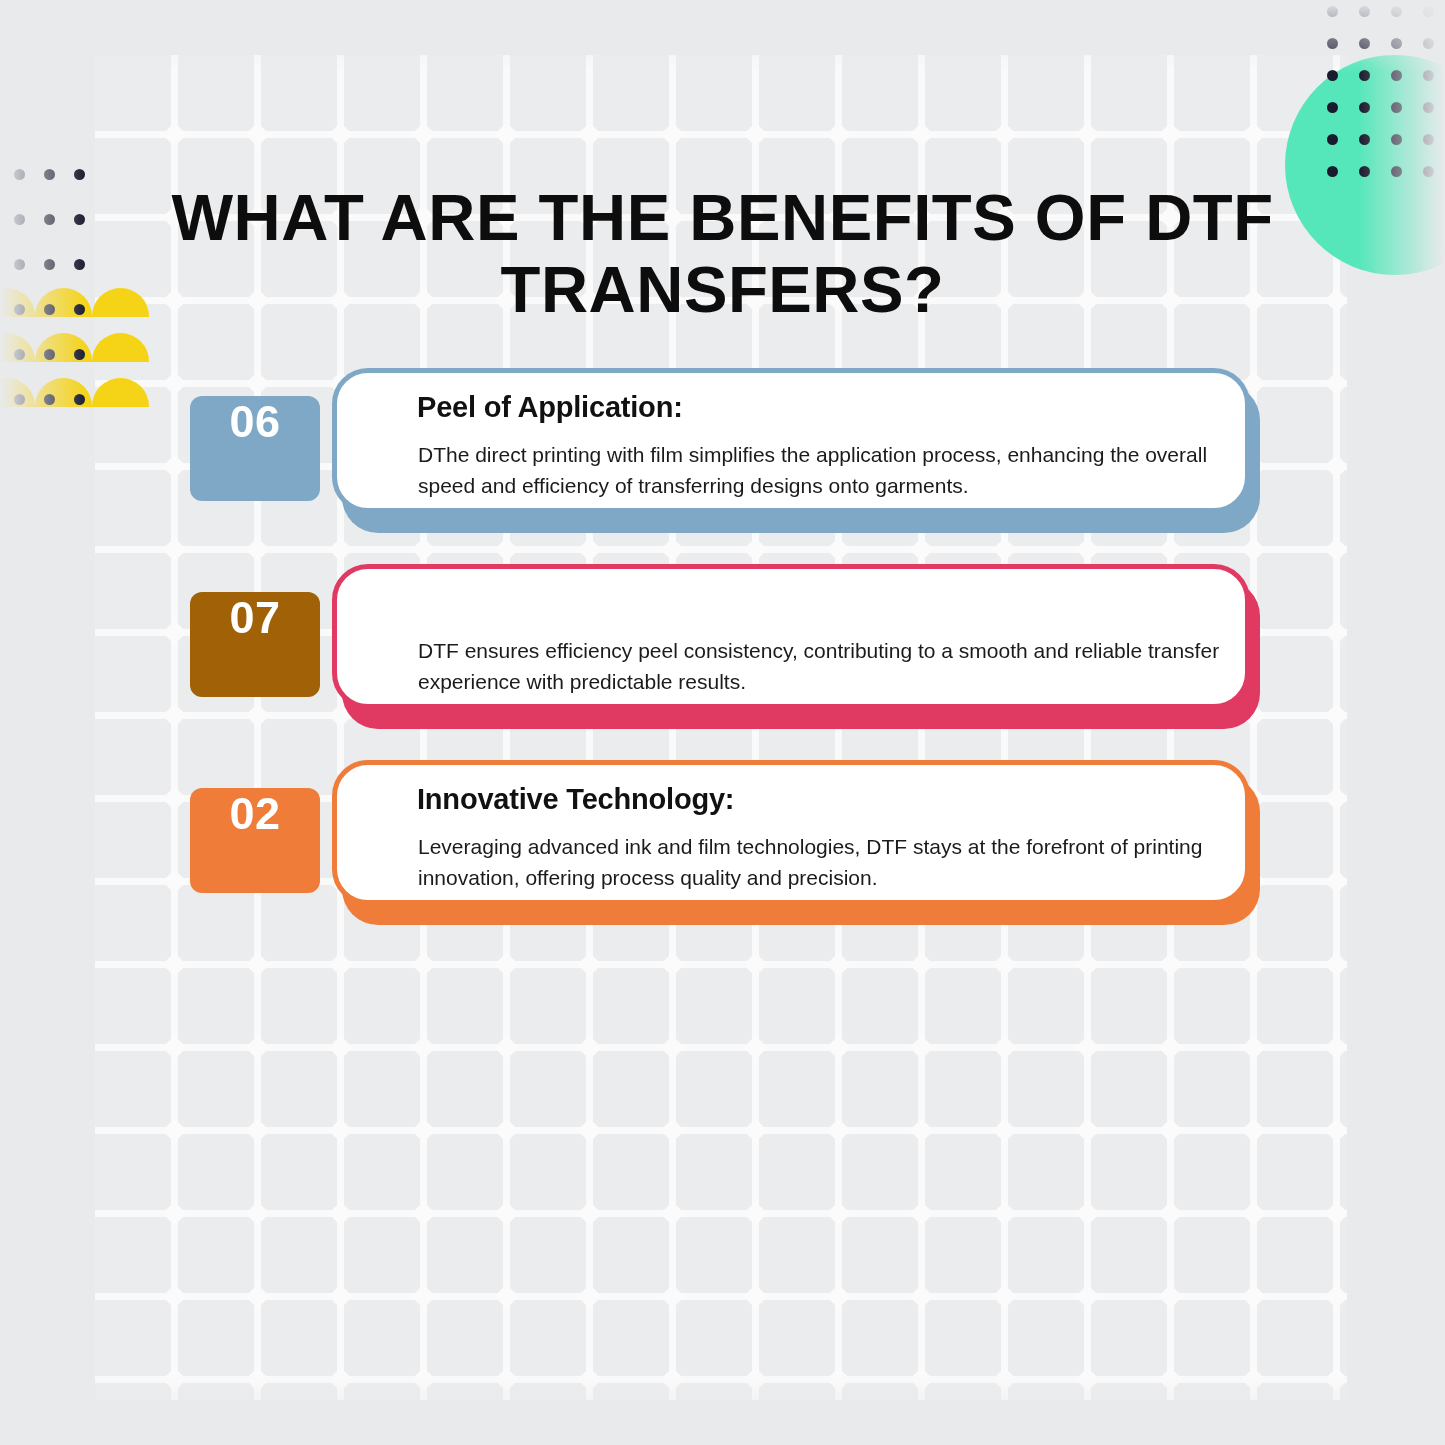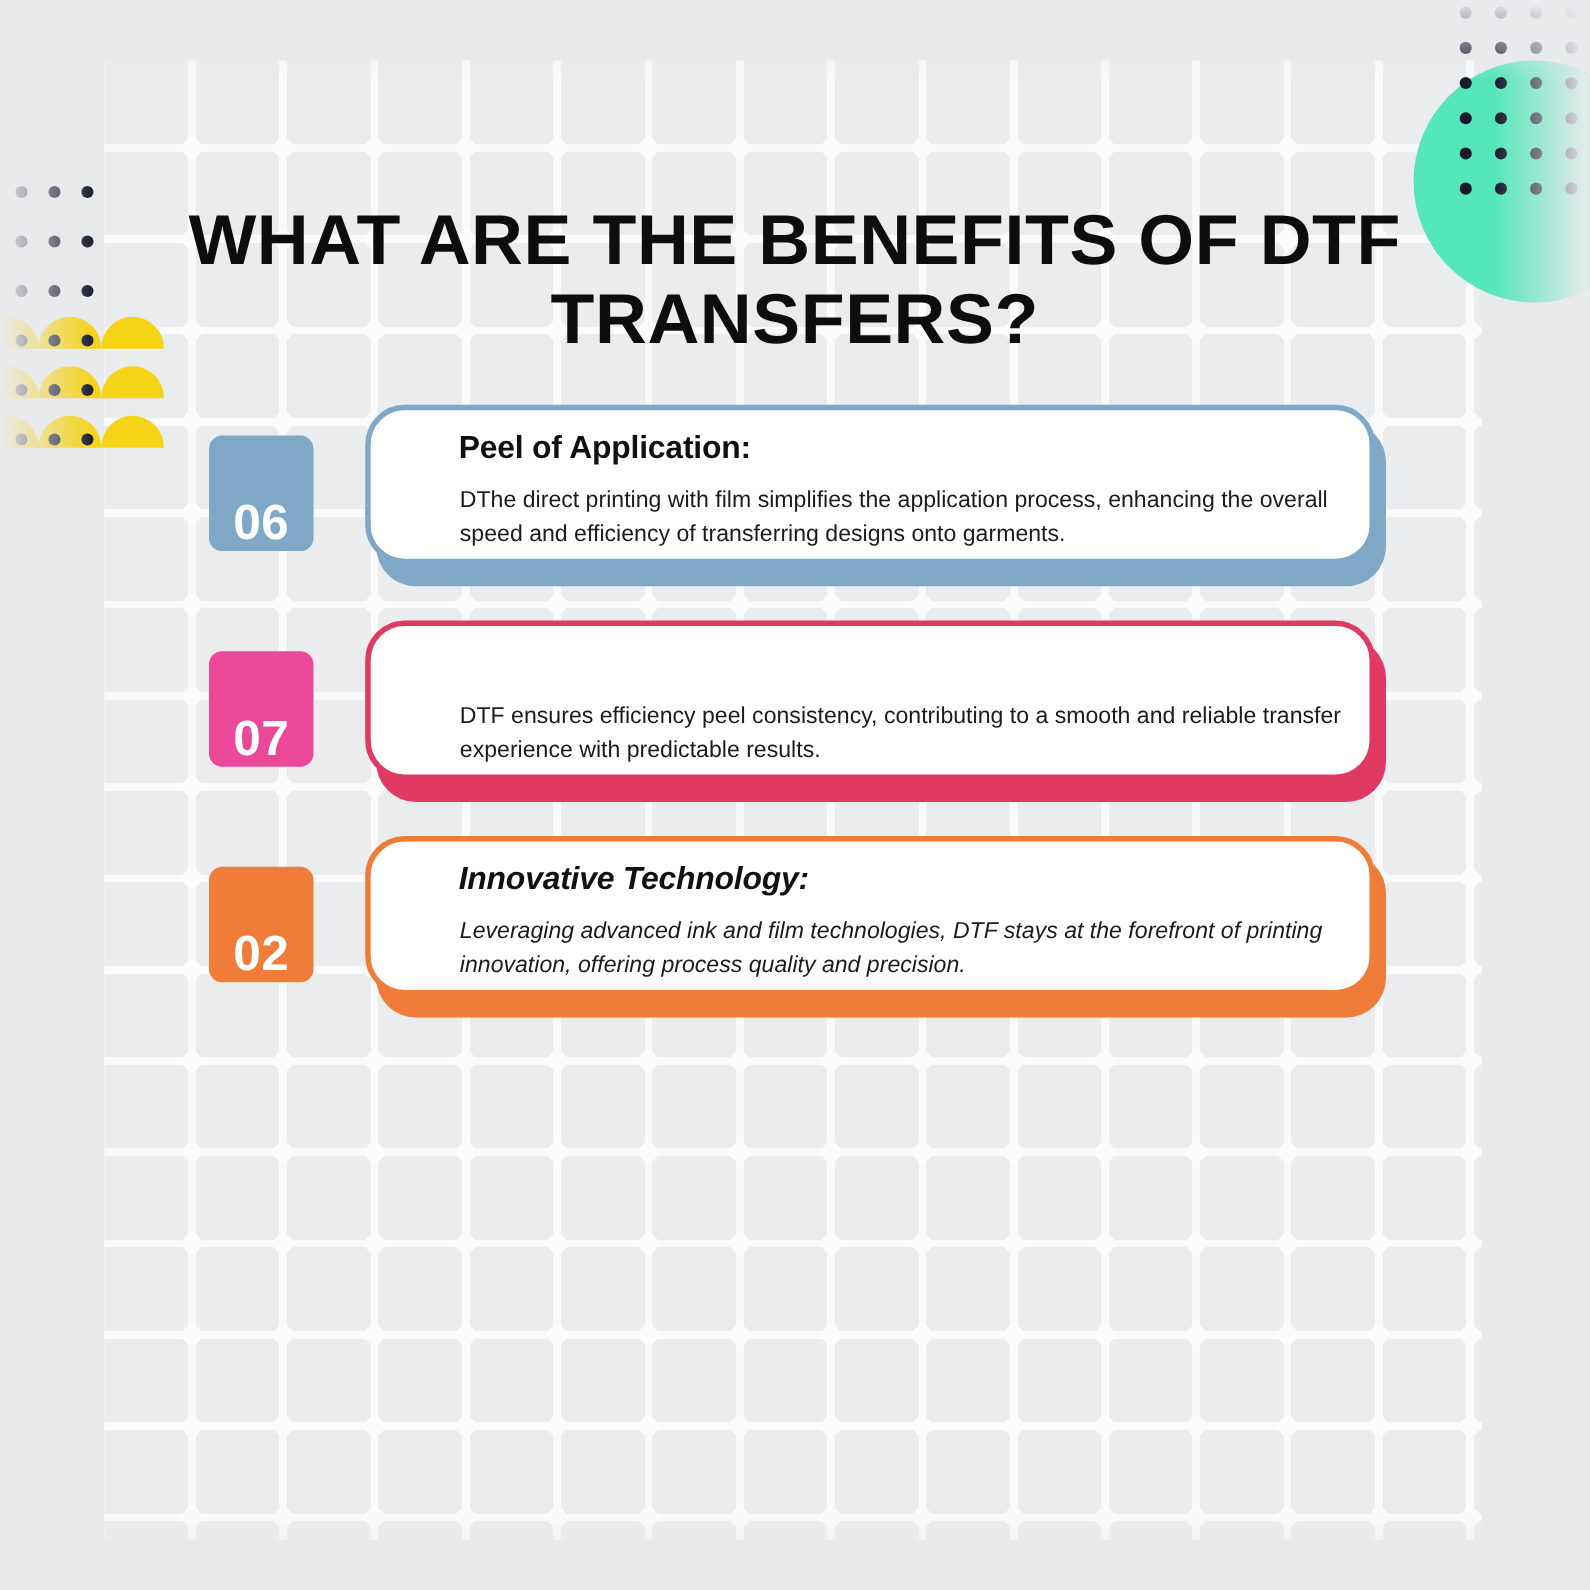--- a/index.html
+++ b/index.html
@@ -110,25 +110,25 @@
   .card-row {
     position: absolute;
     left: 190px;
     width: 1070px;
     height: 160px;
   }
   .badge {
     position: absolute;
     left: 0;
     top: 28px;
-    width: 95px;
+    width: 130px;
     height: 105px;
     border-radius: 12px;
     display: flex;
-    align-items: flex-end;
+    align-items: flex-start;
     justify-content: center;
     color: #ffffff;
     font-family: "Liberation Sans Narrow", "Liberation Sans", sans-serif;
     font-weight: 700;
     font-size: 45px;
     letter-spacing: 0.5px;
   }
   .card-wrap {
     position: absolute;
     left: 142px;
@@ -505,38 +505,38 @@
     <div class="card-wrap">
       <div class="card-shadow" style="background: rgb(127, 168, 198);"></div>
       <div class="card" style="border-color: rgb(127, 168, 198);">
         <div class="card-head">Peel of Application:</div>
         <div class="card-body">DThe direct printing with film simplifies the application process, enhancing the overall speed and efficiency of transferring designs onto garments.</div>
       </div>
     </div>
   </div>
 
   <div class="card-row" style="top:564px">
-    <div class="badge" style="background: #ec4899;">
+    <div class="badge" style="background: #a16207;">
       <span>07</span>
     </div>
     <div class="card-wrap">
       <div class="card-shadow" style="background: rgb(224, 58, 99);"></div>
       <div class="card" style="border-color: rgb(224, 58, 99);">
         <div class="card-body">DTF ensures efficiency peel consistency, contributing to a smooth and reliable transfer experience with predictable results.</div>
       </div>
     </div>
   </div>
 
   <div class="card-row" style="top:760px">
     <div class="badge" style="background: rgb(239, 124, 56);">
       <span>02</span>
     </div>
     <div class="card-wrap">
       <div class="card-shadow" style="background: rgb(239, 124, 56);"></div>
-      <div class="card" style="border-color: rgb(239, 124, 56); font-style: italic;">
+      <div class="card" style="border-color: rgb(239, 124, 56);">
         <div class="card-head">Innovative Technology:</div>
         <div class="card-body">Leveraging advanced ink and film technologies, DTF stays at the forefront of printing innovation, offering process quality and precision.</div>
       </div>
     </div>
   </div>
 
 
 </div>
 
 </body></html>

